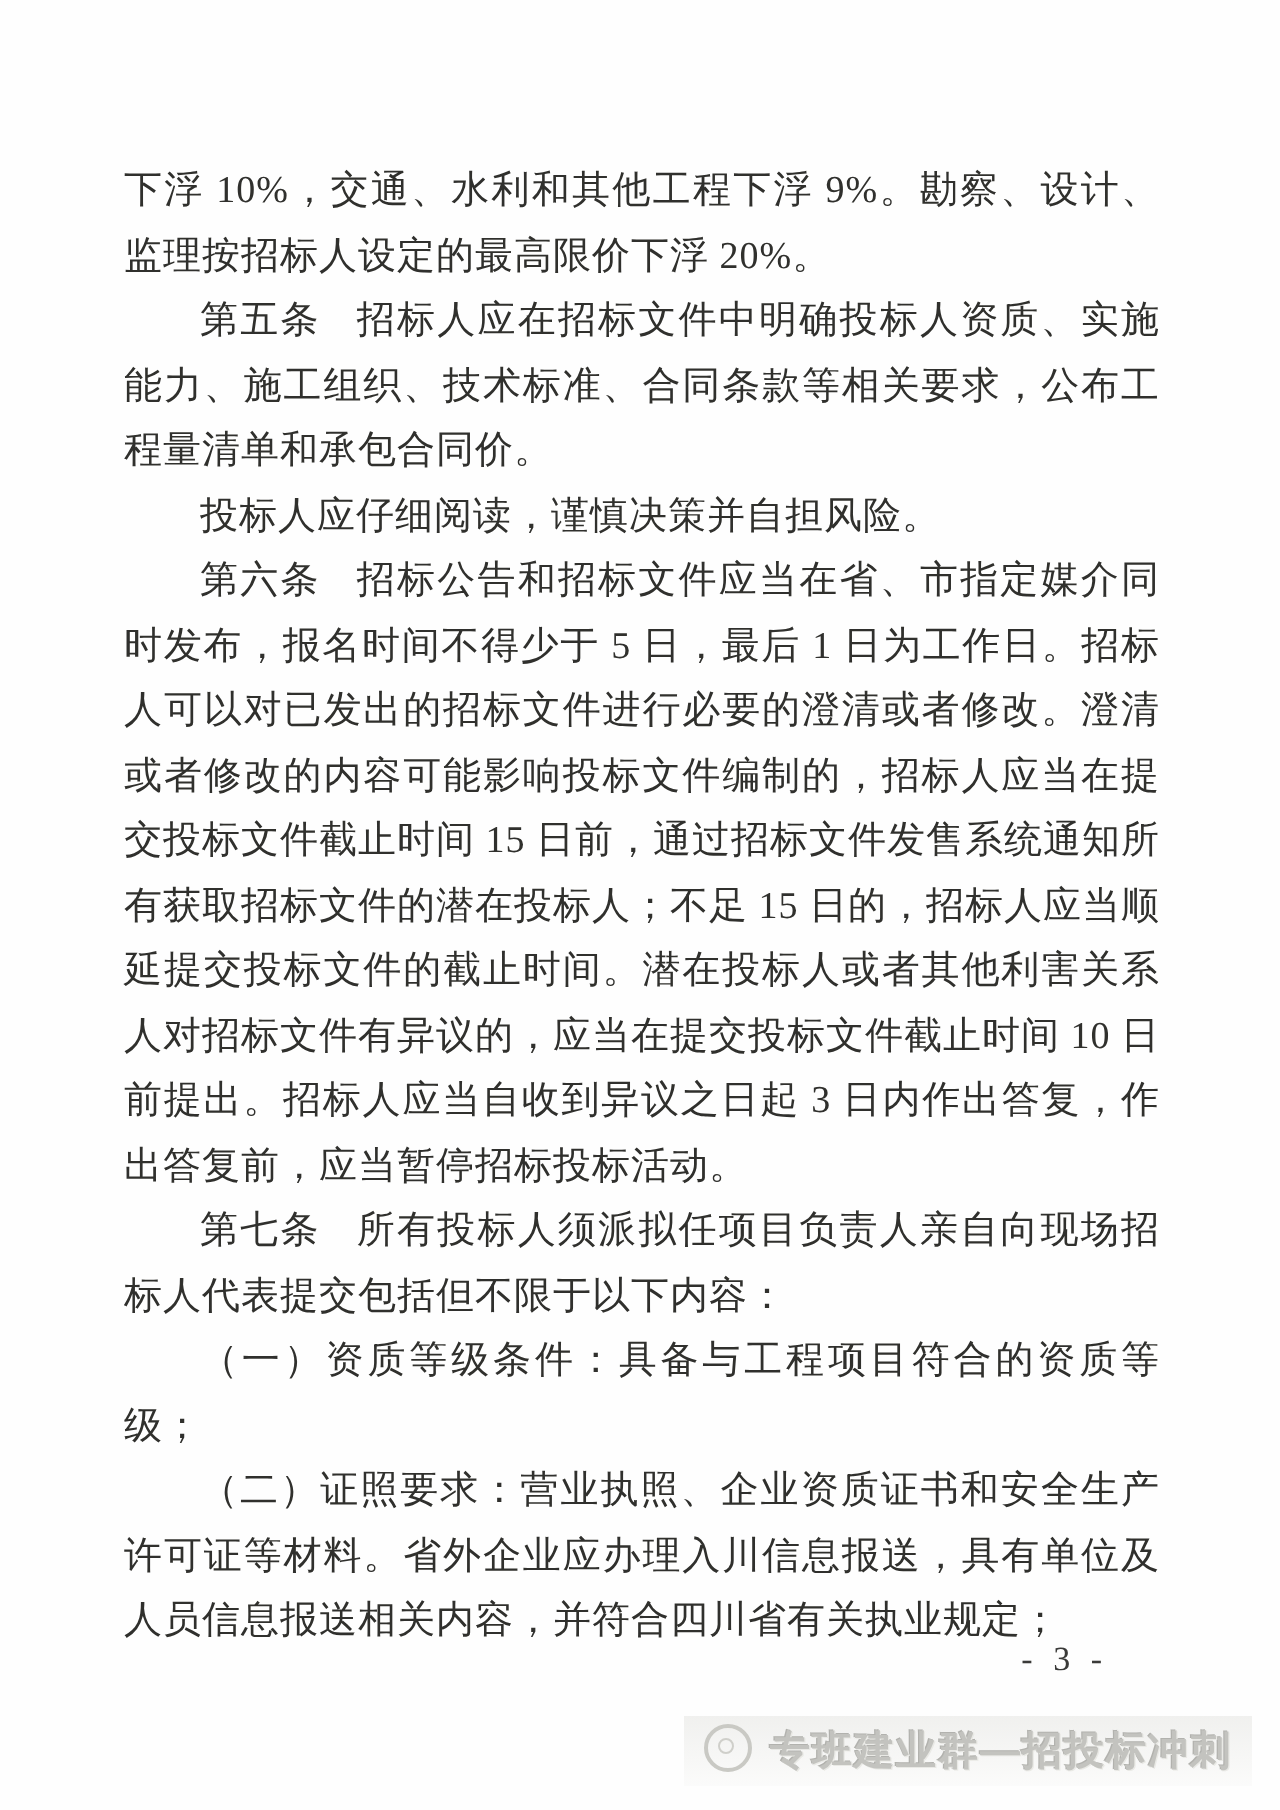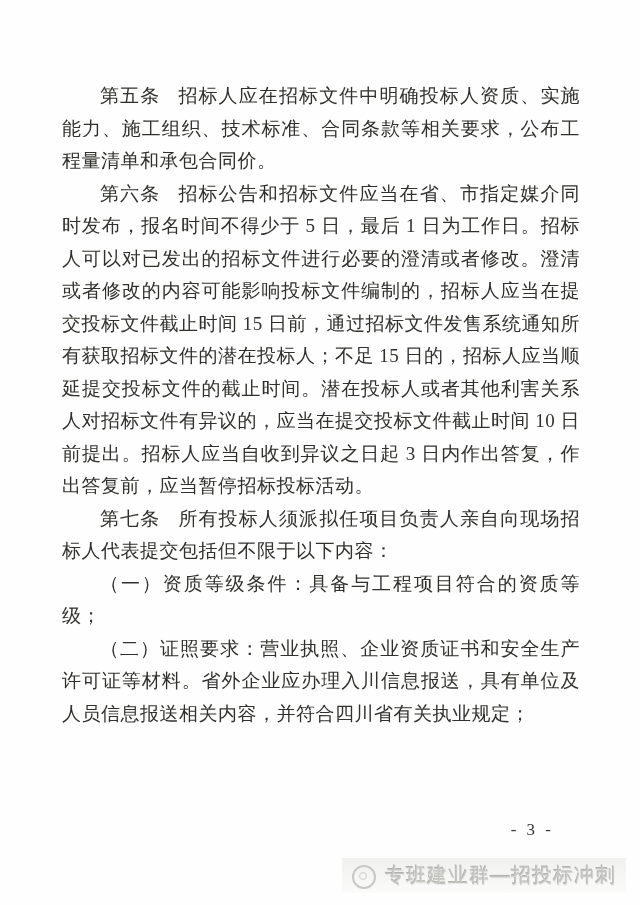--- a/index.html
+++ b/index.html
@@ -30,27 +30,27 @@
   .pagenum {
     position: absolute;
     right: 86px; top: 820px;
     font-size: 17px;
     color: #3a3a38;
     letter-spacing: 3px;
   }
   .watermark {
     position: absolute;
     right: 14px; bottom: 12px;
-    display: flex; align-items: flex-end; gap: 9px;
+    display: flex; align-items: flex-start; gap: 9px;
     padding: 4px 10px;
     background: linear-gradient(180deg, rgba(208,208,202,0.30), rgba(230,230,226,0.12));
     color: #c3c3bf;
     font-family: "Liberation Sans", "DejaVu Sans", sans-serif;
     font-size: 20px;
-    font-weight: normal;
+    font-weight: bold;
     letter-spacing: 1px;
     text-shadow: 0.6px 0.6px 0 #e9e9e5, -0.6px -0.6px 0 #b2b2ae;
     white-space: nowrap;
   }
   .wm-logo {
     width: 20px; height: 20px;
     border: 2px solid #c9c9c4;
     border-radius: 50%;
     position: relative;
     flex: 0 0 auto;
@@ -63,25 +63,31 @@
     border-radius: 50%;
   }
 </style>
 </head>
 <body>
 
 <div class="page">
 
   <div class="content">
 
+    <p>
+      <span>下浮 10%，交通、水利和其他工程下浮 9%。勘察、设计、监理按招标人设定的最高限价下浮 20%。</span>
+    </p>
 
     <p class="indent">
       <span class="term">第五条</span><span>招标人应在招标文件中明确投标人资质、实施能力、施工组织、技术标准、合同条款等相关要求，公布工程量清单和承包合同价。</span>
     </p>
 
+    <p class="indent">
+      <span>投标人应仔细阅读，谨慎决策并自担风险。</span>
+    </p>
 
     <p class="indent">
       <span class="term">第六条</span><span>招标公告和招标文件应当在省、市指定媒介同时发布，报名时间不得少于 5 日，最后 1 日为工作日。招标人可以对已发出的招标文件进行必要的澄清或者修改。澄清或者修改的内容可能影响投标文件编制的，招标人应当在提交投标文件截止时间 15 日前，通过招标文件发售系统通知所有获取招标文件的潜在投标人；不足 15 日的，招标人应当顺延提交投标文件的截止时间。潜在投标人或者其他利害关系人对招标文件有异议的，应当在提交投标文件截止时间 10 日前提出。招标人应当自收到异议之日起 3 日内作出答复，作出答复前，应当暂停招标投标活动。</span>
     </p>
 
 
     <p class="indent">
       <span class="term">第七条</span><span>所有投标人须派拟任项目负责人亲自向现场招标人代表提交包括但不限于以下内容：</span>
     </p>
 

